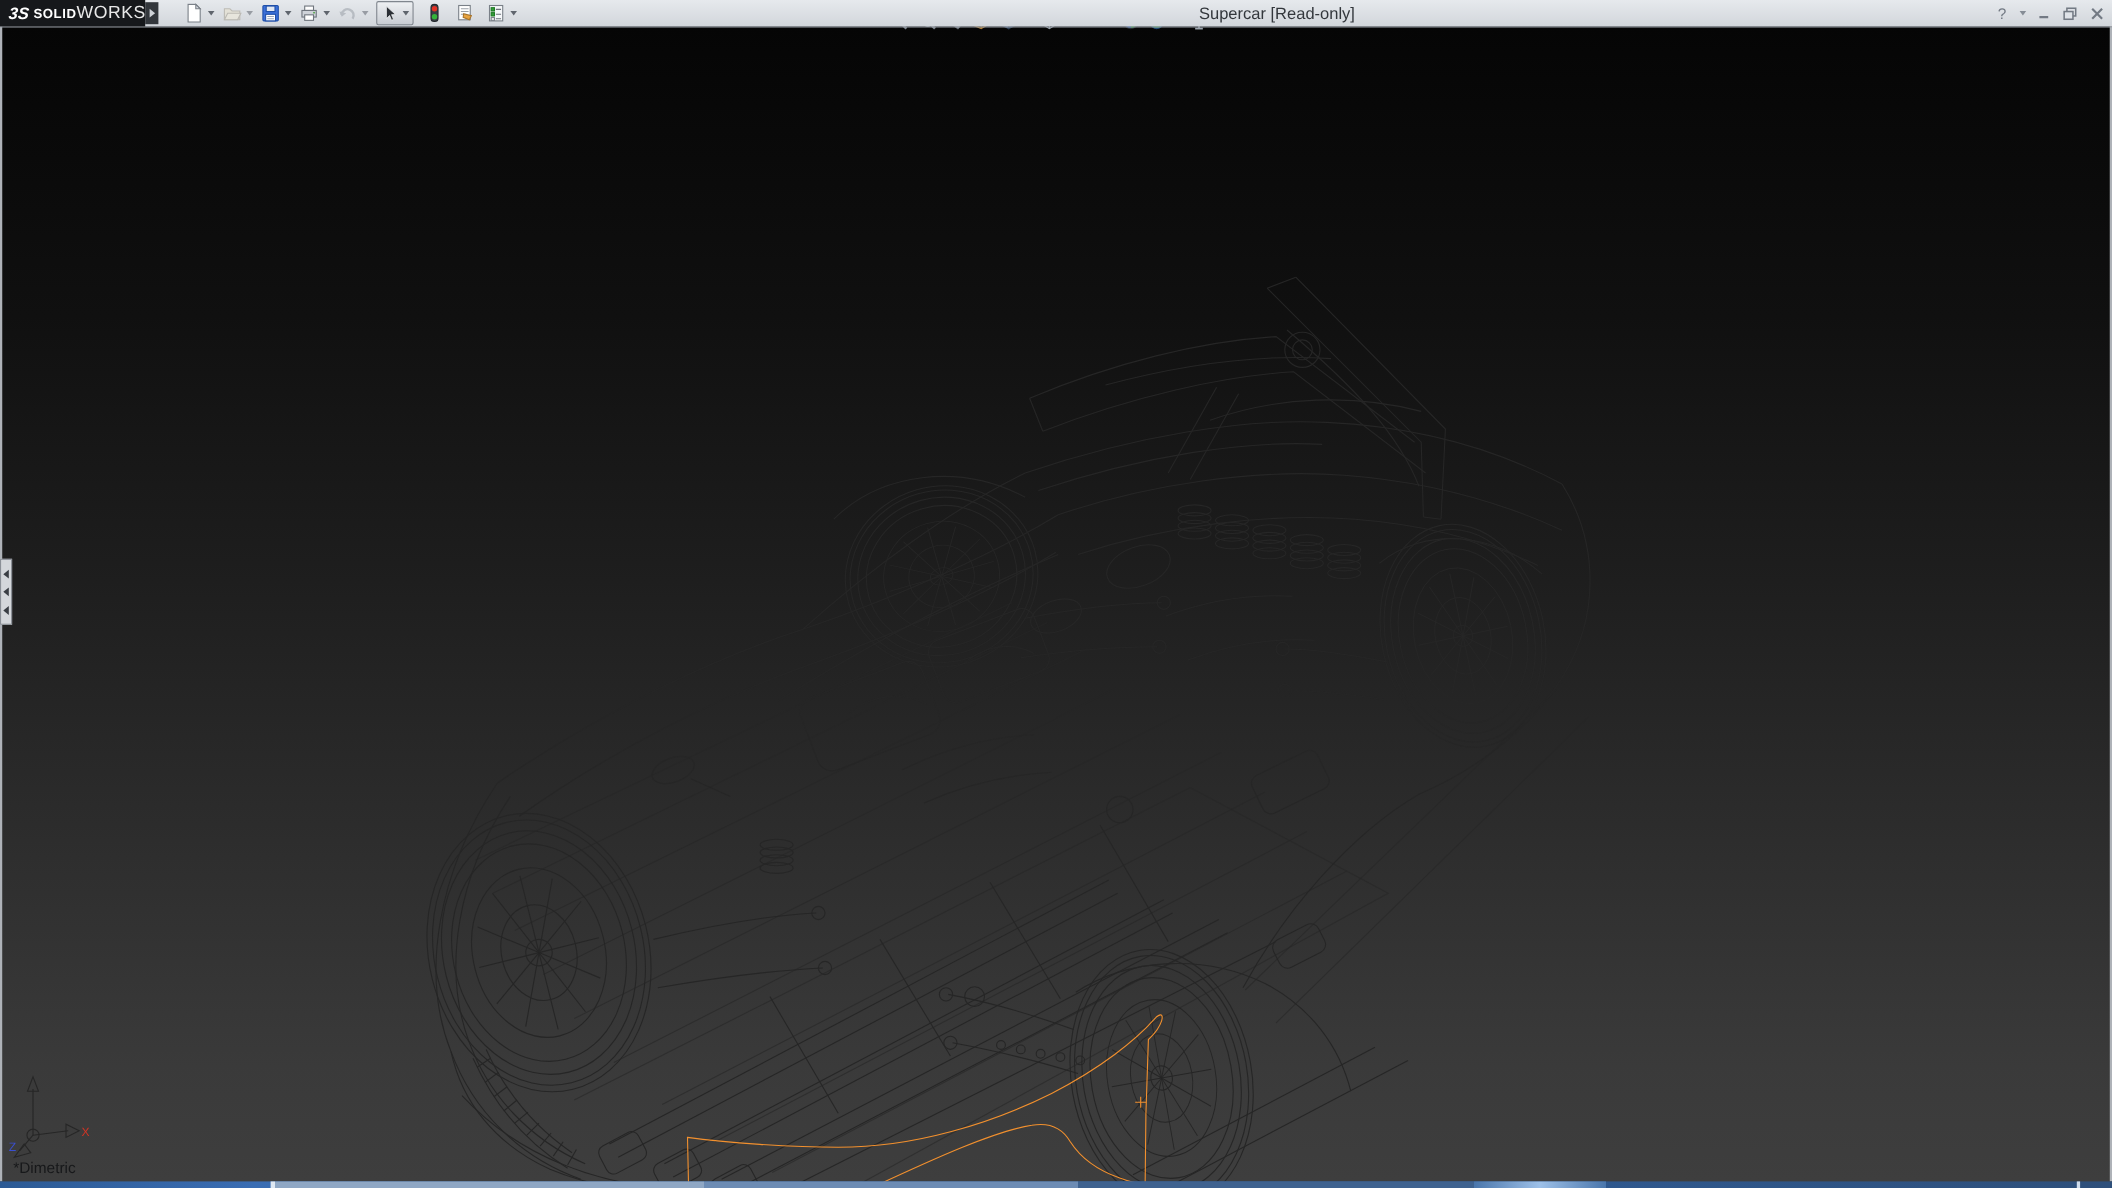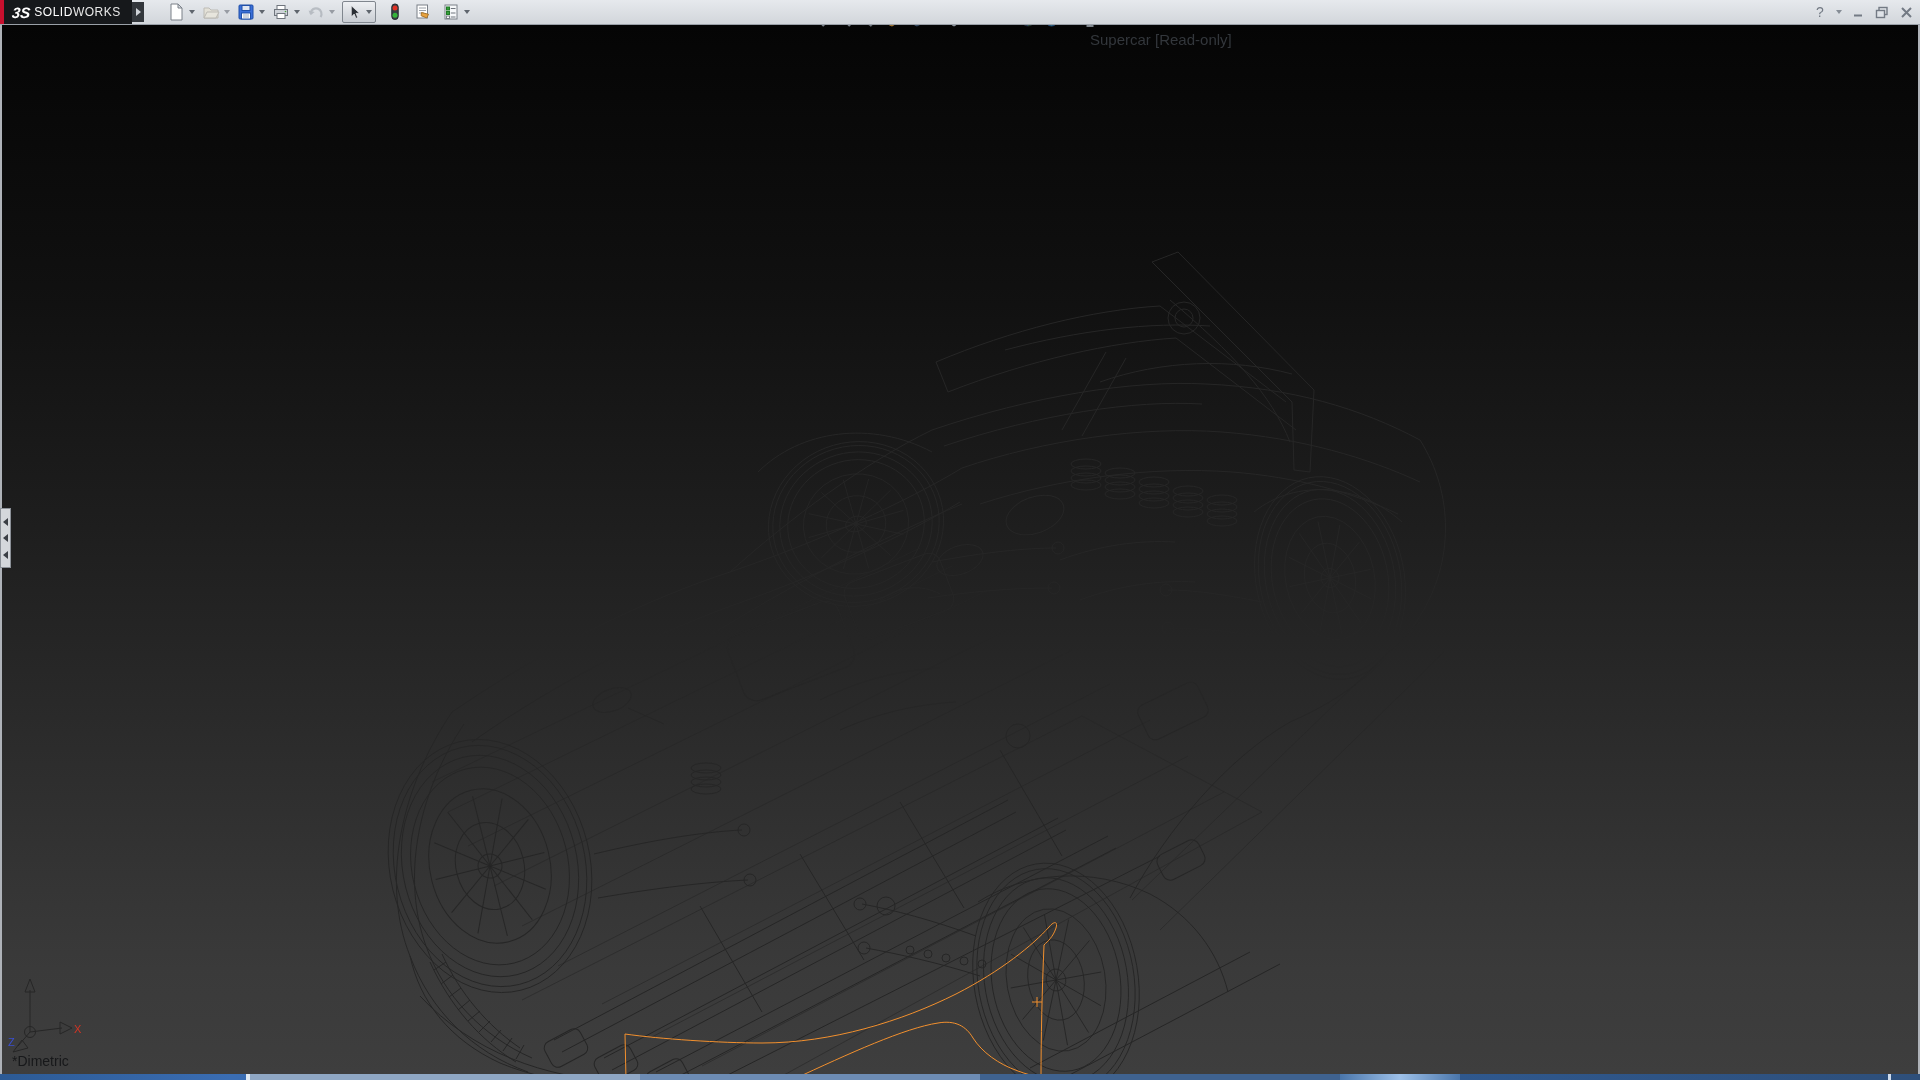--- a/index.html
+++ b/index.html
@@ -6,36 +6,36 @@
   .app{position:relative;width:1920px;height:1080px;overflow:hidden;
        font-family:"Liberation Sans",sans-serif;background:#3e3e3e;-webkit-user-select:none;user-select:none;}
 
   
   .titlebar{position:absolute;left:0;top:0;width:1920px;height:24px;z-index:30;
     background:linear-gradient(#e6e9ed,#d2d6db);border-bottom:1px solid #9aa0a8;}
   .logo{position:absolute;left:0;top:0;width:132px;height:24px;background:#16181b;
     display:flex;align-items:center;cursor:pointer;}
   .logo-red{width:4px;height:24px;background:#c8102e;margin-right:8px;}
   .logo-3s{color:#fff;font-size:15px;font-weight:bold;font-style:italic;transform:skewX(-6deg);margin-right:4px;}
-  .logo-solid{color:#fff;font-size:12px;font-weight:normal;letter-spacing:.5px;text-align:right;}
-  .logo-works{color:#e8e8e8;font-size:12px;font-weight:300;letter-spacing:.5px;}
+  .logo-solid{color:#fff;font-size:12px;font-weight:bold;letter-spacing:.5px;text-align:right;}
+  .logo-works{color:#e8e8e8;font-size:16px;font-weight:300;letter-spacing:.5px;}
   .menu-flyout{position:absolute;left:132px;top:2px;width:12px;height:20px;background:#33373c;
     display:flex;align-items:center;justify-content:center;cursor:pointer;}
   .menu-flyout i{width:0;height:0;border-top:4px solid transparent;border-bottom:4px solid transparent;border-left:5px solid #cfd3d8;}
 
   .tb-group{position:absolute;left:165px;top:0;height:24px;display:flex;align-items:center;}
   .tbtn{border:0;background:transparent;width:22px;height:22px;padding:1px;display:flex;align-items:center;justify-content:center;cursor:pointer;}
   .tcaret{width:10px;height:22px;display:flex;align-items:center;justify-content:center;cursor:pointer;margin-right:3px;}
   .tcaret i{width:0;height:0;border-left:3.5px solid transparent;border-right:3.5px solid transparent;border-top:4px solid #5f656d;}
   .dim{opacity:.55;}
   .sel-box{display:flex;align-items:center;height:20px;border:1px solid #80868e;border-radius:2px;
     background:linear-gradient(#eef0f3,#c9cdd3);padding:0 1px;margin:0 2px;}
   .gap{width:6px;}
 
-  .doc-title{position:absolute;left:1090px;top:4px;font-size:15px;color:#33373c;white-space:nowrap;margin-top:27px;}
+  .doc-title{position:absolute;left:1090px;top:4px;font-size:15px;color:#33373c;white-space:nowrap;}
 
   .win-controls{position:absolute;right:4px;top:0;height:24px;display:flex;align-items:center;gap:4px;color:#737a84;}
   .wc{width:20px;height:20px;display:flex;align-items:center;justify-content:center;cursor:pointer;font-size:14px;}
   .wc svg{display:block;}
   .wcaret i{width:0;height:0;border-left:3.5px solid transparent;border-right:3.5px solid transparent;border-top:4px solid #868d96;display:block;}
 
   
   .viewport{position:absolute;left:0;right:0;top:24px;bottom:6px;
     background:linear-gradient(#050505 0%,#101010 25%,#1e1e1e 48%,#2e2e2e 72%,#3a3a3a 90%,#3e3e3e 100%);
     border-left:2px solid #aeb2b8;border-right:2px solid #aeb2b8;}

